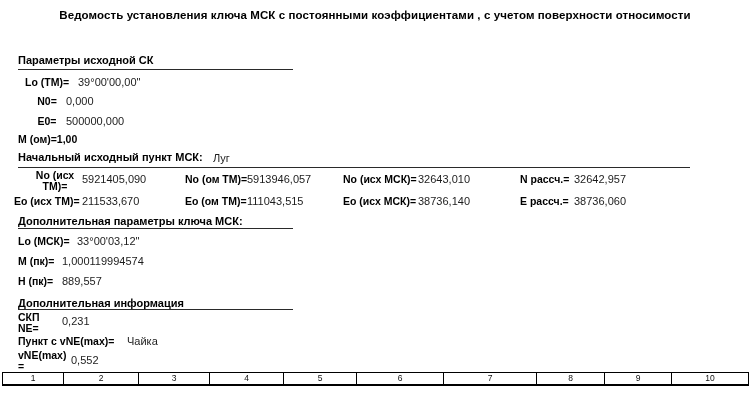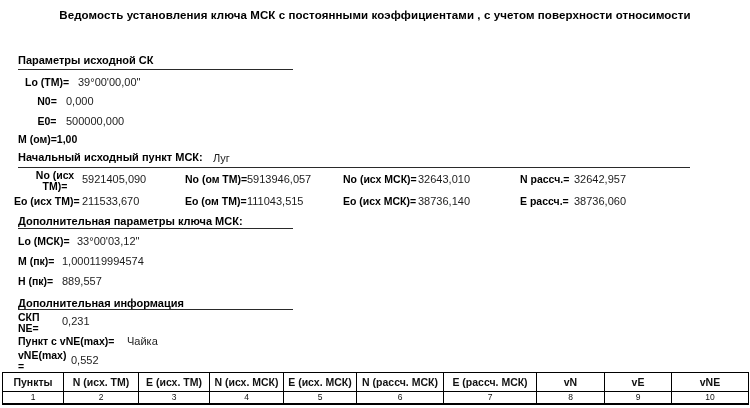--- a/index.html
+++ b/index.html
@@ -106,32 +106,20 @@
       <col style="width:71px">
     <col style="width:74px">
       <col style="width:73px">
       <col style="width:87px">
     <col style="width:93px">
       <col style="width:68px">
       <col style="width:67px">
     <col style="width:77px">
   </colgroup>
   <tbody>
-      <tr>
-    <th>Пункты</th>
-    <th>N (исх. ТМ)</th>
-    <th>E (исх. ТМ)</th>
-    <th>N (исх. МСК)</th>
-    <th>E (исх. МСК)</th>
-    <th>N (рассч. МСК)</th>
-    <th>E (рассч. МСК)</th>
-    <th>vN</th>
-    <th>vE</th>
-    <th>vNE</th>
-  </tr>
   <tr>
     <td>1</td>
     <td>2</td>
     <td>3</td>
     <td>4</td>
     <td>5</td>
     <td>6</td>
     <td>7</td>
     <td>8</td>
     <td>9</td>

